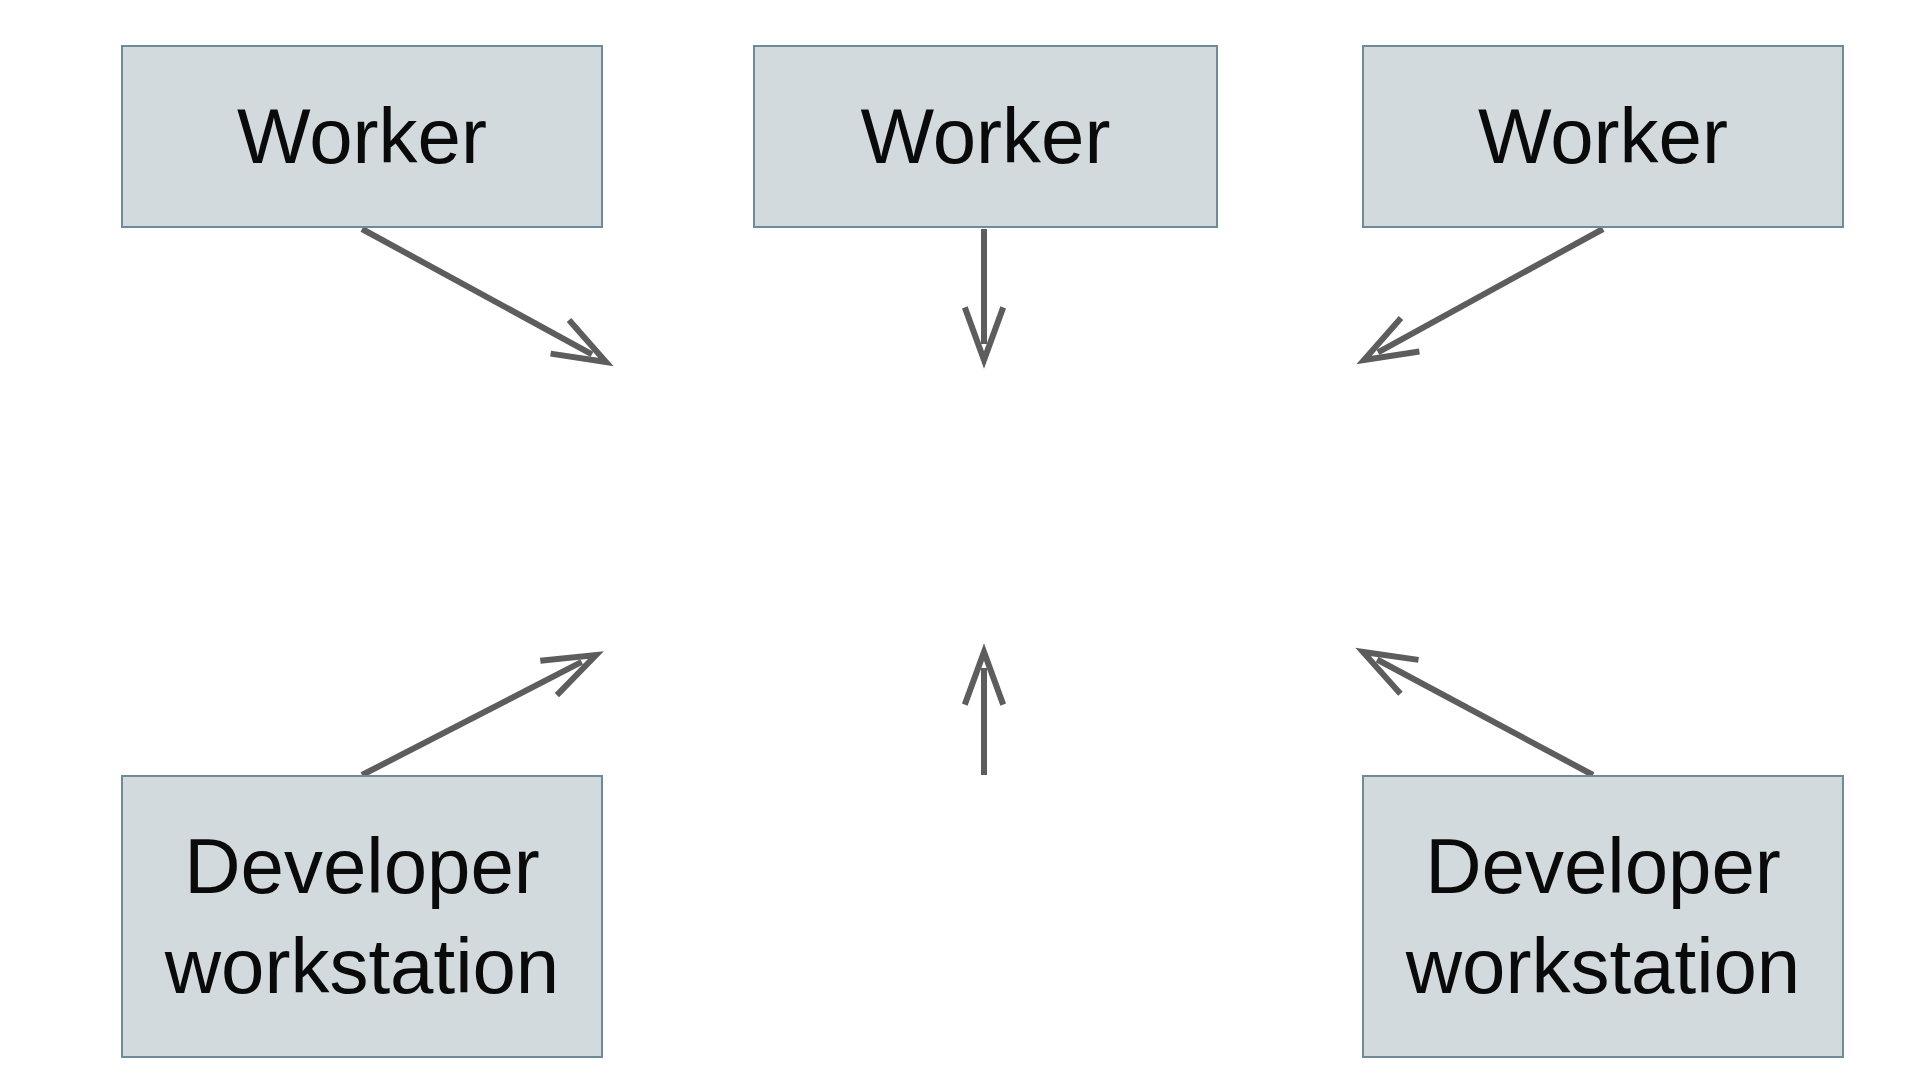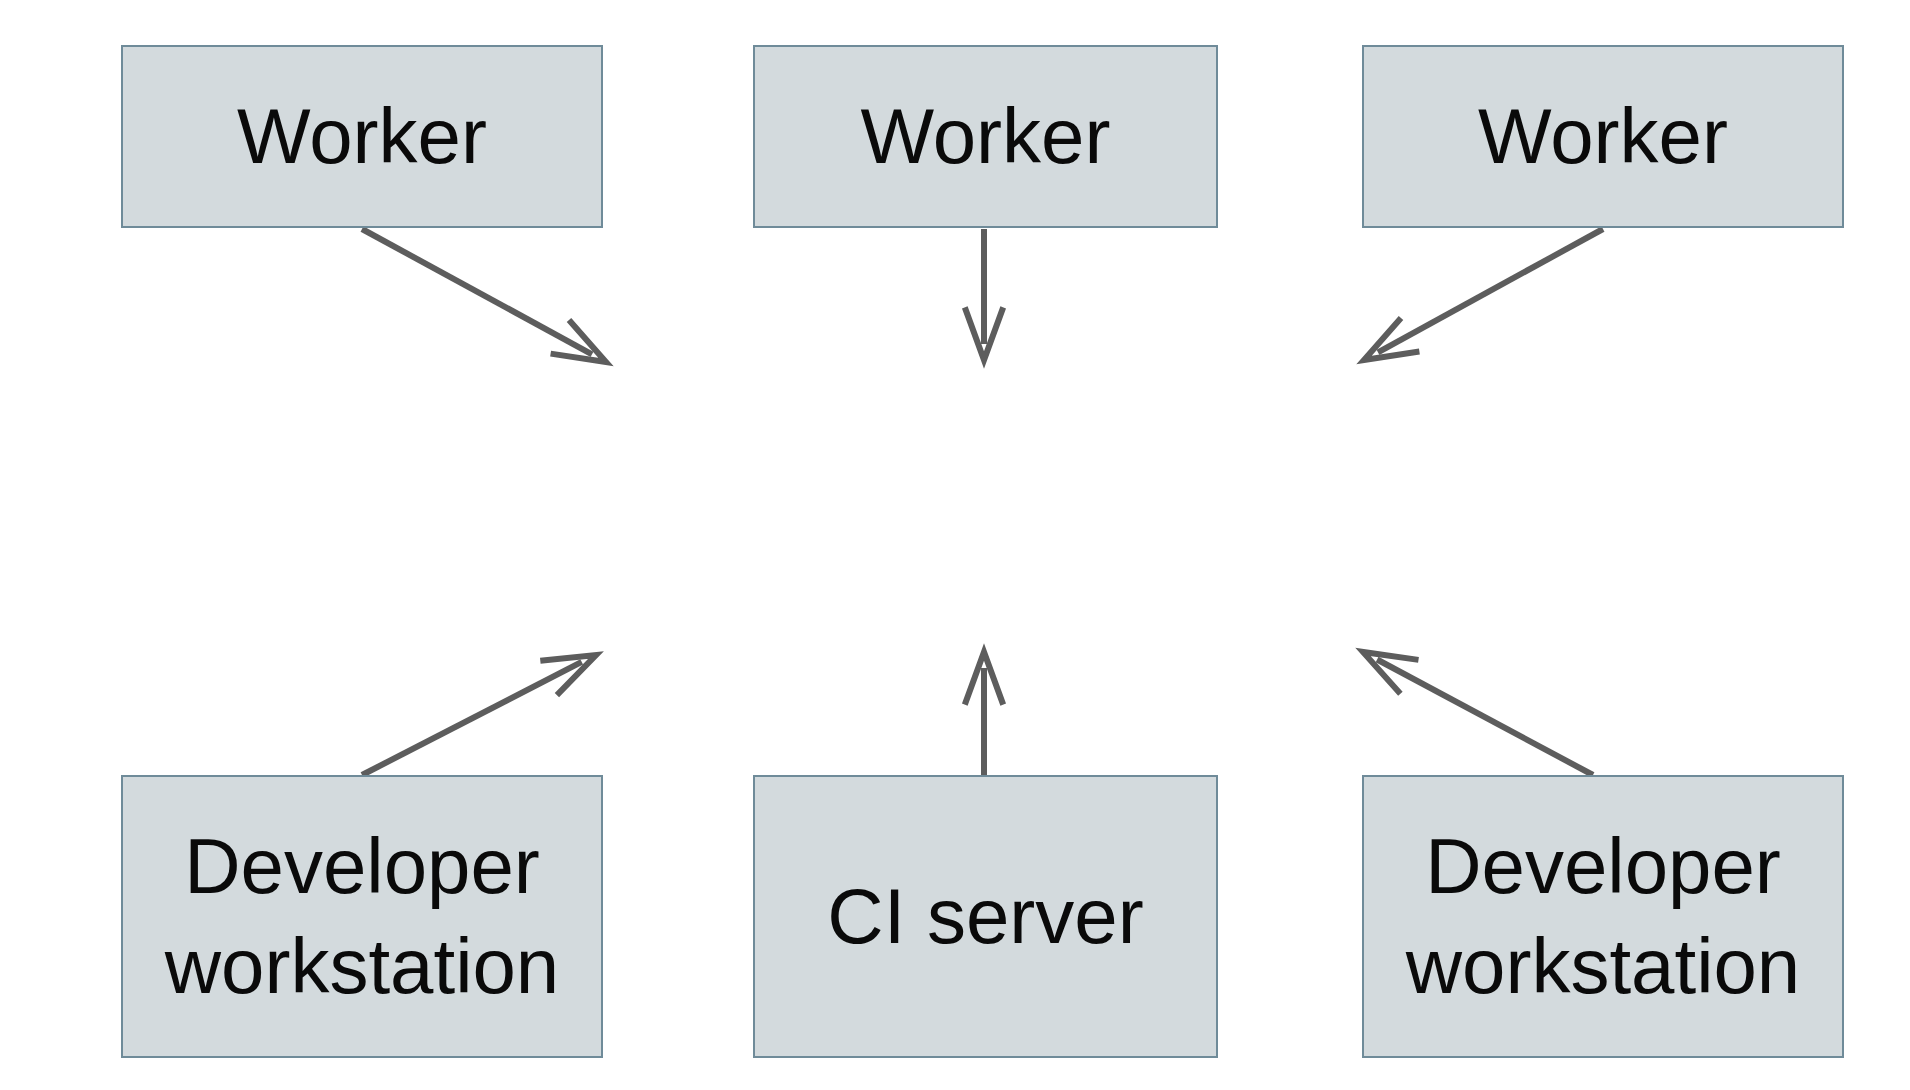--- a/index.html
+++ b/index.html
@@ -96,21 +96,18 @@
 
   <div class="node" style="left:1362px; top:45px; width:482px; height:183px;">
     <span class="node-label">Worker</span>
   </div>
 
 
   <div class="node" style="left:121px; top:775px; width:482px; height:283px;">
     <span class="node-label">Developer workstation</span>
   </div>
 
-  <div class="node" style="left:753px; top:775px; width:465px; height:283px;">
-    <span class="node-label">CI server</span>
-  </div>
 
   <div class="node" style="left:1362px; top:775px; width:482px; height:283px;">
     <span class="node-label">Developer workstation</span>
   </div>
 
 </div>
 
 </body></html>

